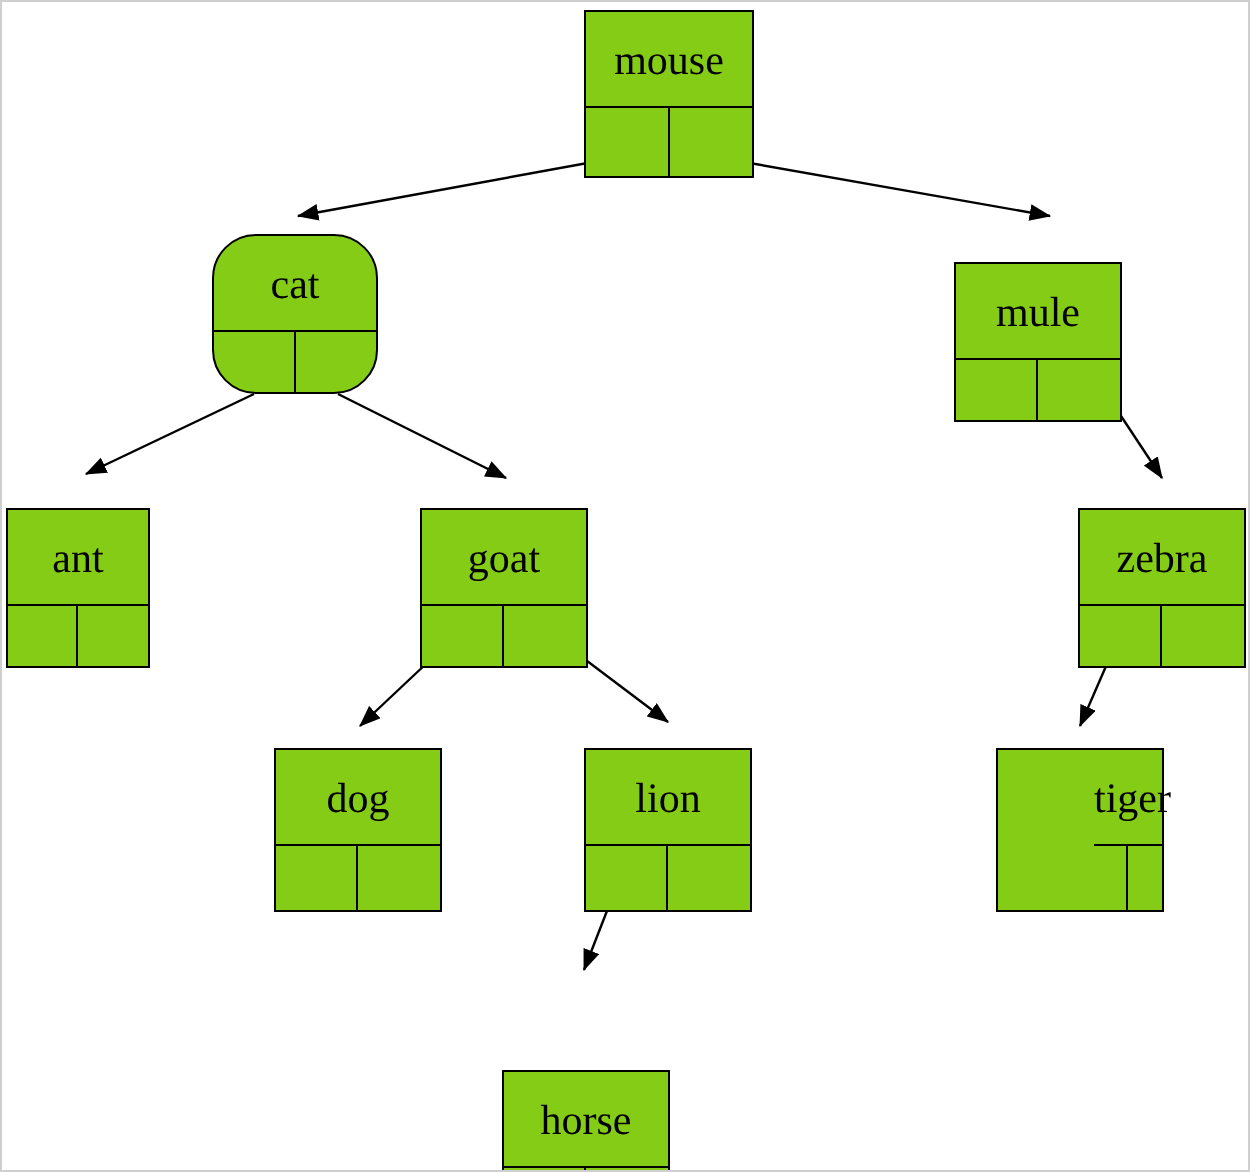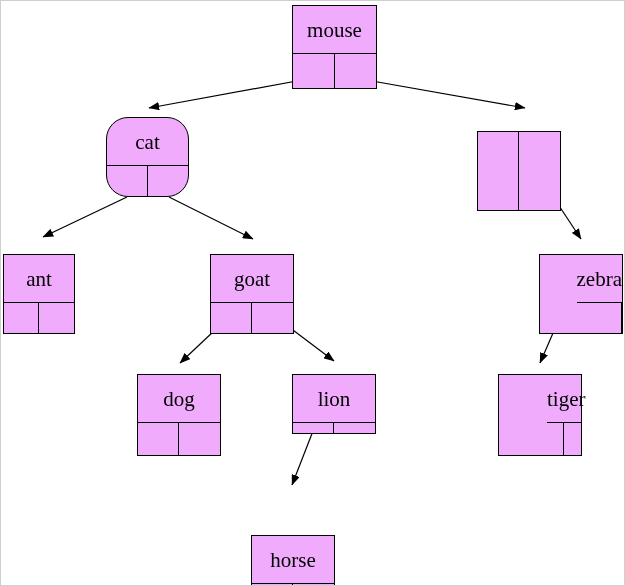--- a/index.html
+++ b/index.html
@@ -22,21 +22,21 @@
     left: 0;
     top: 0;
     width: 625px;
     height: 586px;
     pointer-events: none;
   }
   .node {
     position: absolute;
     box-sizing: border-box;
     border: 1.4px solid #000000;
-    background: #f0abfc;
+    background: #84cc16;
     display: flex;
     flex-direction: column;
   }
   .node-label {
     flex: 0 0 auto;
     height: 48px;
     line-height: 48px;
     text-align: center;
     font-size: 21px;
     color: #000000;
@@ -88,54 +88,55 @@
         </div>
       </div>
       <div class="node" style="left: 105px; top: 116px; width: 83px; height: 80px; border-radius: 22px;">
         <div class="node-label">cat</div>
         <div class="node-pointers">
           <div class="ptr left-ptr"></div>
           <div class="ptr right-ptr"></div>
         </div>
       </div>
       <div class="node" style="left: 476px; top: 130px; width: 84px; height: 80px;">
+        <div class="node-label">mule</div>
         <div class="node-pointers">
           <div class="ptr left-ptr"></div>
           <div class="ptr right-ptr"></div>
         </div>
       </div>
       <div class="node" style="left: 2px; top: 253px; width: 72px; height: 80px;">
         <div class="node-label">ant</div>
         <div class="node-pointers">
           <div class="ptr left-ptr"></div>
           <div class="ptr right-ptr"></div>
         </div>
       </div>
       <div class="node" style="left: 209px; top: 253px; width: 84px; height: 80px; justify-content: space-between;">
         <div class="node-label">goat</div>
         <div class="node-pointers">
           <div class="ptr left-ptr"></div>
           <div class="ptr right-ptr"></div>
         </div>
       </div>
-      <div class="node" style="left: 538px; top: 253px; width: 84px; height: 80px; align-items: flex-end;">
+      <div class="node" style="left: 538px; top: 253px; width: 84px; height: 80px;">
         <div class="node-label">zebra</div>
         <div class="node-pointers">
           <div class="ptr left-ptr"></div>
           <div class="ptr right-ptr"></div>
         </div>
       </div>
       <div class="node" style="left: 136px; top: 373px; width: 84px; height: 82px;">
         <div class="node-label">dog</div>
         <div class="node-pointers">
           <div class="ptr left-ptr"></div>
           <div class="ptr right-ptr"></div>
         </div>
       </div>
-      <div class="node" style="left: 291px; top: 373px; width: 84px; height: 60px;">
+      <div class="node" style="left: 291px; top: 373px; width: 84px; height: 82px;">
         <div class="node-label">lion</div>
         <div class="node-pointers">
           <div class="ptr left-ptr"></div>
           <div class="ptr right-ptr"></div>
         </div>
       </div>
       <div class="node" style="left: 497px; top: 373px; width: 84px; height: 82px; padding-left: 48px;">
         <div class="node-label">tiger</div>
         <div class="node-pointers">
           <div class="ptr left-ptr"></div>

